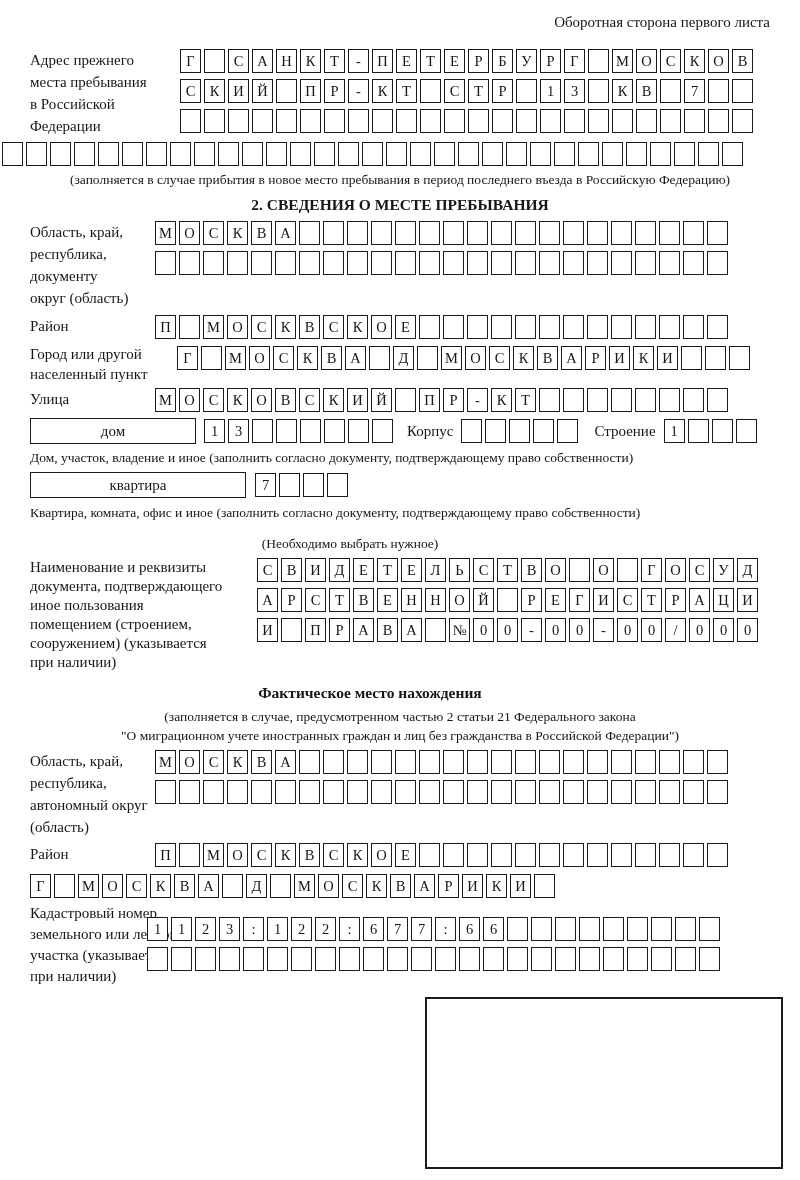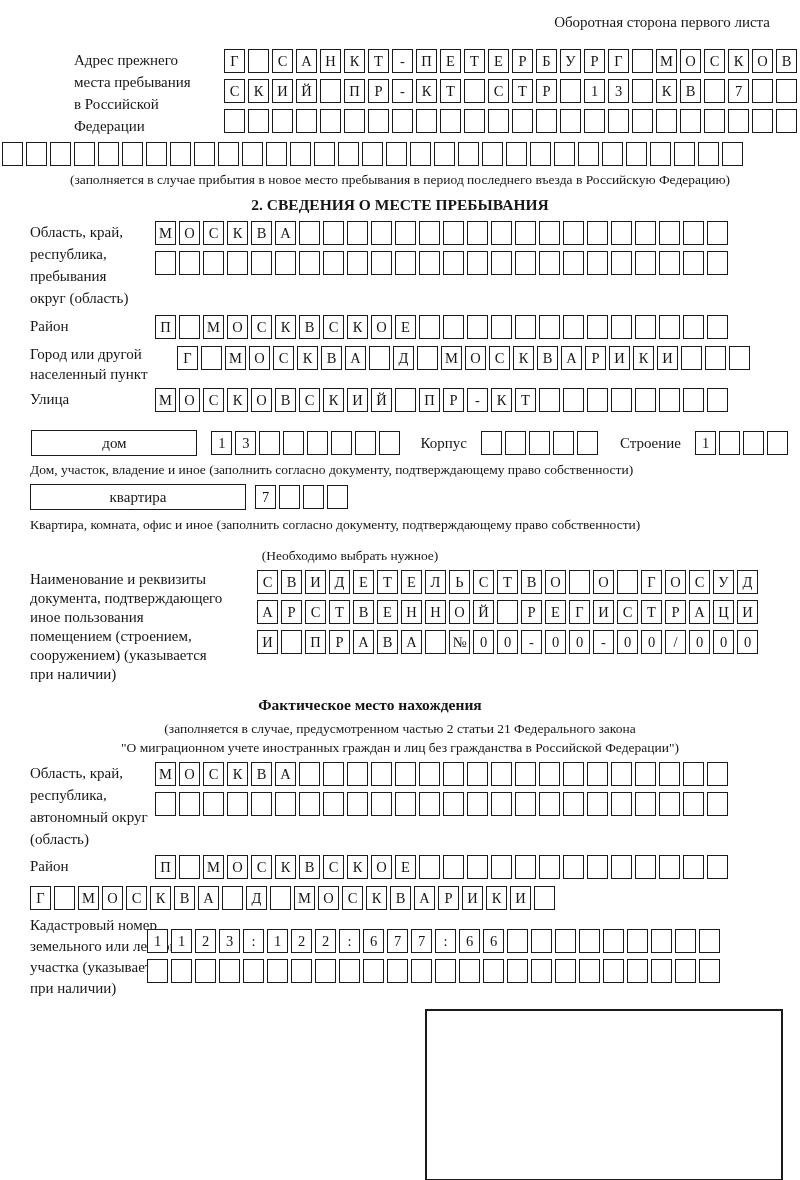--- a/index.html
+++ b/index.html
@@ -1,20 +1,20 @@
 <!DOCTYPE html>
 <html><head>
 <meta charset="utf-8">
 <style>
   html,body{margin:0;padding:0;background:#fff;}
   .page{
     width:800px;height:1180px;box-sizing:border-box;position:relative;
     background:#fff;color:#161616;
     font-family:"Liberation Serif","DejaVu Serif",serif;
-    padding:14px 12px 0 30px;overflow:hidden;
+    padding:14px 0 0 30px;overflow:hidden;
   }
   .note{width:740px;text-align:right;font-size:15px;}
   .field{display:flex;align-items:flex-start;}
   .flabel{flex:none;font-size:15px;line-height:22px;}
   .flabel div{white-space:nowrap;}
   .w150{width:150px}.w125{width:125px}.w147{width:147px}.w227{width:227px}
   .w117{width:117px}.w197{width:197px}
   .rows{display:flex;flex-direction:column;gap:6px;}
   .boxrow{display:flex;gap:3px;}
   .cell{
@@ -35,21 +35,21 @@
   .ilabel{font-size:15px;white-space:nowrap;}
   .stamp-box{box-sizing:border-box;border:2px solid #1b1b1b;background:#fff;}
 </style>
 </head>
 <body>
 
 <div class="page">
 
   <div class="note">Оборотная сторона первого листа</div>
 
-  <div class="field" style="margin-top:18px;margin-left:44px;">
+  <div class="field" style="margin-top:18px;">
     <div class="flabel w150">
       <div>Адрес прежнего</div>
       <div>места пребывания</div>
       <div>в Российской</div>
       <div>Федерации</div>
     </div>
     <div class="rows">
       <div class="boxrow">
           <span class="cell">Г</span>
           <span class="cell"></span>
@@ -165,21 +165,21 @@
     </div>
 
   <div class="caption center w740" style="margin-top:5px;">(заполняется в случае прибытия в новое место пребывания в период последнего въезда в Российскую Федерацию)</div>
 
   <div class="heading center w740" style="margin-top:8px;">2. СВЕДЕНИЯ О МЕСТЕ ПРЕБЫВАНИЯ</div>
 
   <div class="field" style="margin-top:7px;">
     <div class="flabel w125">
       <div>Область, край,</div>
       <div>республика,</div>
-      <div>пребывания</div>
+      <div>документу</div>
       <div>округ (область)</div>
     </div>
     <div class="rows">
       <div class="boxrow">
           <span class="cell">М</span>
           <span class="cell">О</span>
           <span class="cell">С</span>
           <span class="cell">К</span>
           <span class="cell">В</span>
           <span class="cell">А</span>
@@ -321,21 +321,21 @@
         <span class="cell"></span>
         <span class="cell"></span>
         <span class="cell"></span>
         <span class="cell"></span>
         <span class="cell"></span>
         <span class="cell"></span>
         <span class="cell"></span>
       </div>
   </div>
 
-  <div class="inline-row" style="margin-top:18px;gap:14px;justify-content:flex-end;">
+  <div class="inline-row" style="margin-top:6px;gap:8px;">
     <div class="labelbox" style="width:166px;">дом</div>
     <div class="boxrow">
         <span class="cell">1</span>
         <span class="cell">3</span>
         <span class="cell"></span>
         <span class="cell"></span>
         <span class="cell"></span>
         <span class="cell"></span>
         <span class="cell"></span>
         <span class="cell"></span>

